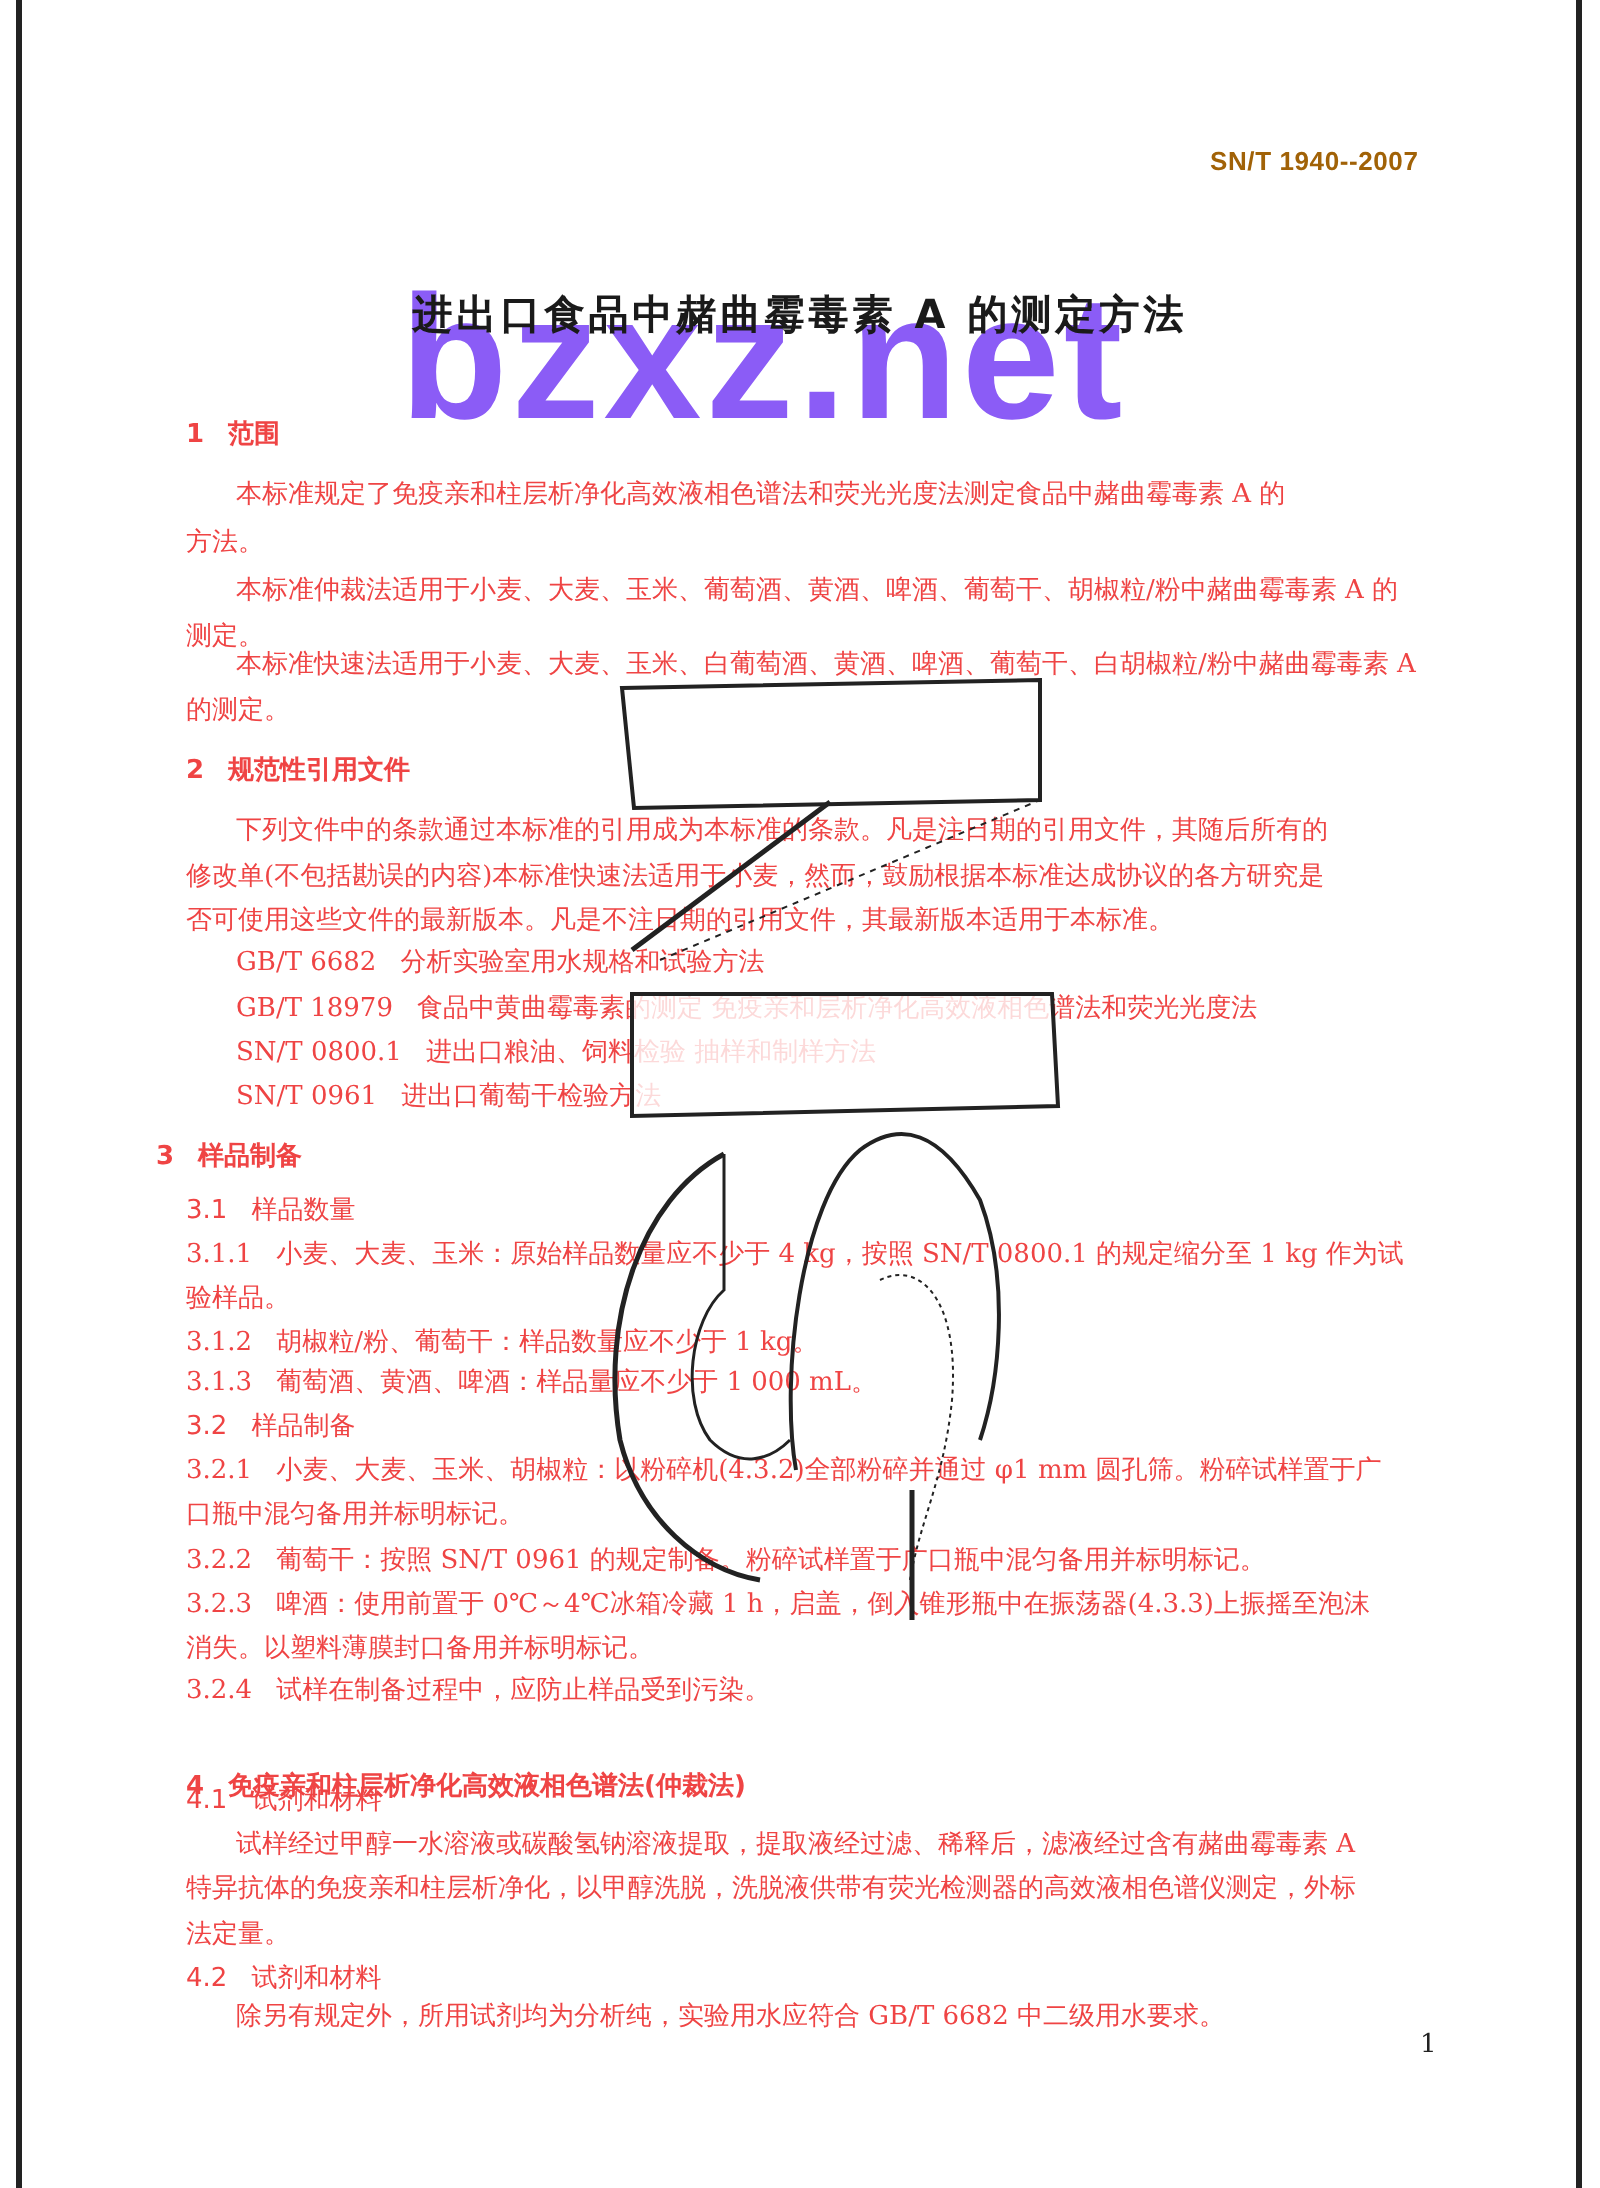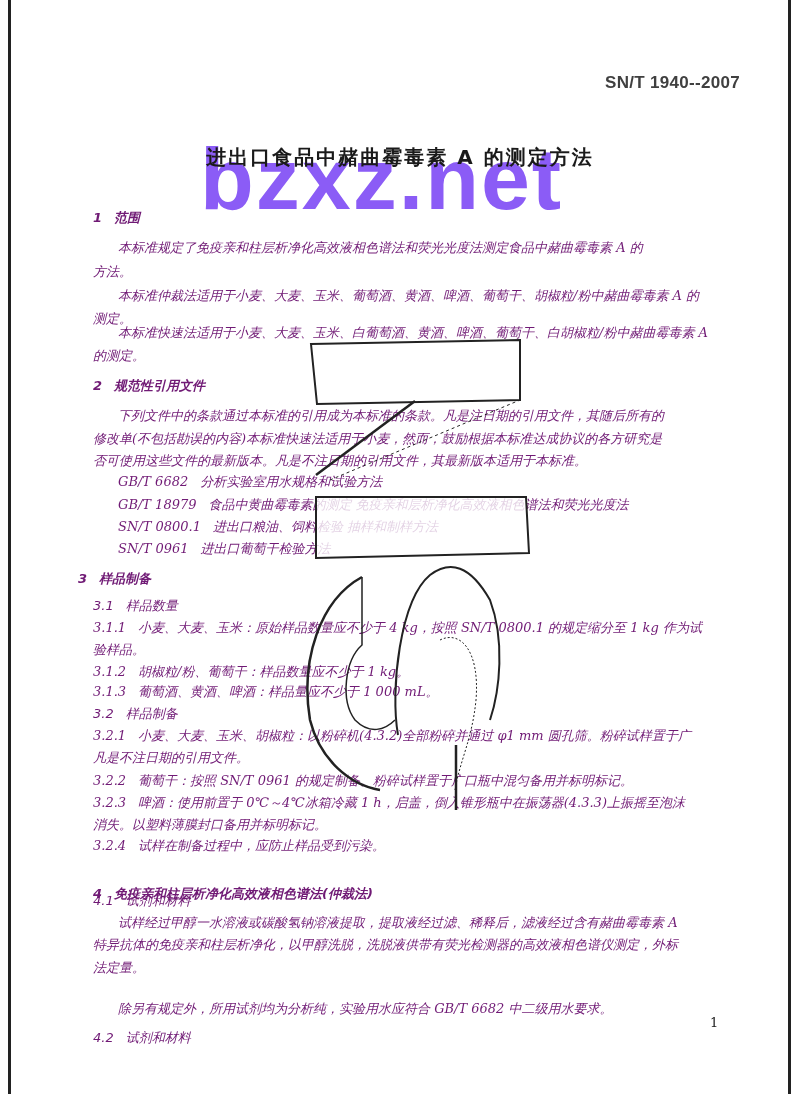--- a/index.html
+++ b/index.html
@@ -4,27 +4,27 @@
 <style>
   html, body { margin: 0; padding: 0; background: #ffffff; }
   body {
     width: 800px; height: 1094px; position: relative; overflow: hidden;
     font-family: "DejaVu Serif", "Liberation Serif", serif;
     color: #1a1a1a;
   }
   .border-left { position: absolute; left: 8px; top: 0; width: 3px; height: 1094px; background: #222; }
   .border-right { position: absolute; left: 788px; top: 0; width: 3px; height: 1094px; background: #222; }
 
-  .std-code { position: absolute; left: 605px; top: 73px; font-family: "Liberation Sans", sans-serif; font-size: 17px; font-weight: bold; color: #404040; letter-spacing: 0.3px; }
+  .std-code { position: absolute; left: 605px; top: 73px; font-family: "Liberation Sans", sans-serif; font-size: 13px; font-weight: bold; color: #a16207; letter-spacing: 0.3px; }
 
   .watermark { position: absolute; left: 200px; top: 135px; font-family: "Liberation Sans", sans-serif; font-weight: bold; font-size: 88px; color: #8b5cf6; letter-spacing: 2px; line-height: 1; }
 
   .title { position: absolute; left: 0; width: 800px; top: 144px; text-align: center; font-size: 20px; font-weight: bold; letter-spacing: 2px; color: #1a1a1a; font-family: "DejaVu Sans", sans-serif; }
 
-  .line { position: absolute; font-size: 13px; white-space: nowrap; line-height: 16px; color: #701a75; font-style: italic; }
+  .line { position: absolute; font-size: 13px; white-space: nowrap; line-height: 16px; color: #ef4444; }
   .h1 { font-family: "DejaVu Sans", sans-serif; font-weight: bold; font-size: 13px; }
   .h2 { font-family: "DejaVu Sans", sans-serif; font-size: 13px; }
   .num { display: inline-block; margin-right: 12px; }
   .ref-code { display: inline-block; margin-right: 12px; }
 
   .page-num { position: absolute; left: 710px; top: 1015px; font-size: 13px; color: #222; }
 
   .overlay { position: absolute; left: 0; top: 0; width: 800px; height: 1094px; pointer-events: none; }
 </style>
 </head>
@@ -82,42 +82,42 @@
 </div>
 <div class="line" style="left:93px; top:684px;">
   <span class="num">3.1.3</span><span>葡萄酒、黄酒、啤酒：样品量应不少于 1 000 mL。</span>
 </div>
 <div class="line h2" style="left:93px; top:706px;">
   <span class="num">3.2</span><span>样品制备</span>
 </div>
 <div class="line" style="left:93px; top:728px;">
   <span class="num">3.2.1</span><span>小麦、大麦、玉米、胡椒粒：以粉碎机(4.3.2)全部粉碎并通过 φ1 mm 圆孔筛。粉碎试样置于广</span>
 </div>
-<div class="line" style="left:93px; top:750px;">凡是不注日期的引用文件。</div>
+<div class="line" style="left:93px; top:750px;">口瓶中混匀备用并标明标记。</div>
 <div class="line" style="left:93px; top:773px;">
   <span class="num">3.2.2</span><span>葡萄干：按照 SN/T 0961 的规定制备。粉碎试样置于广口瓶中混匀备用并标明标记。</span>
 </div>
 <div class="line" style="left:93px; top:795px;">
   <span class="num">3.2.3</span><span>啤酒：使用前置于 0℃～4℃冰箱冷藏 1 h，启盖，倒入锥形瓶中在振荡器(4.3.3)上振摇至泡沫</span>
 </div>
 <div class="line" style="left:93px; top:817px;">消失。以塑料薄膜封口备用并标明标记。</div>
 <div class="line" style="left:93px; top:838px;">
   <span class="num">3.2.4</span><span>试样在制备过程中，应防止样品受到污染。</span>
 </div>
 
 <div class="line h1" style="left:93px; top:866px;margin-top:20px;">
   <span class="num">4</span><span>免疫亲和柱层析净化高效液相色谱法(仲裁法)</span>
 </div>
 <div class="line h2" style="left:93px; top:893px;">
   <span class="num">4.1</span><span>试剂和材料</span>
 </div>
 <div class="line" style="left:118px; top:915px;">试样经过甲醇一水溶液或碳酸氢钠溶液提取，提取液经过滤、稀释后，滤液经过含有赭曲霉毒素 A</div>
 <div class="line" style="left:93px; top:937px;">特异抗体的免疫亲和柱层析净化，以甲醇洗脱，洗脱液供带有荧光检测器的高效液相色谱仪测定，外标</div>
 <div class="line" style="left:93px; top:960px;">法定量。</div>
-<div class="line h2" style="left:93px; top:982px;margin-top:48px;">
+<div class="line h2" style="left:93px; top:982px;">
   <span class="num">4.2</span><span>试剂和材料</span>
 </div>
 <div class="line" style="left:118px; top:1001px;">除另有规定外，所用试剂均为分析纯，实验用水应符合 GB/T 6682 中二级用水要求。</div>
 
 <div class="page-num">1</div>
 
 <svg class="overlay" viewBox="0 0 800 1094" xmlns="http://www.w3.org/2000/svg">
   <g fill="none" stroke="#222" stroke-width="2">
 
     <path d="M311 344 L520 340 L520 400 L317 404 Z" fill="#ffffff" fill-opacity="0.85"></path>

